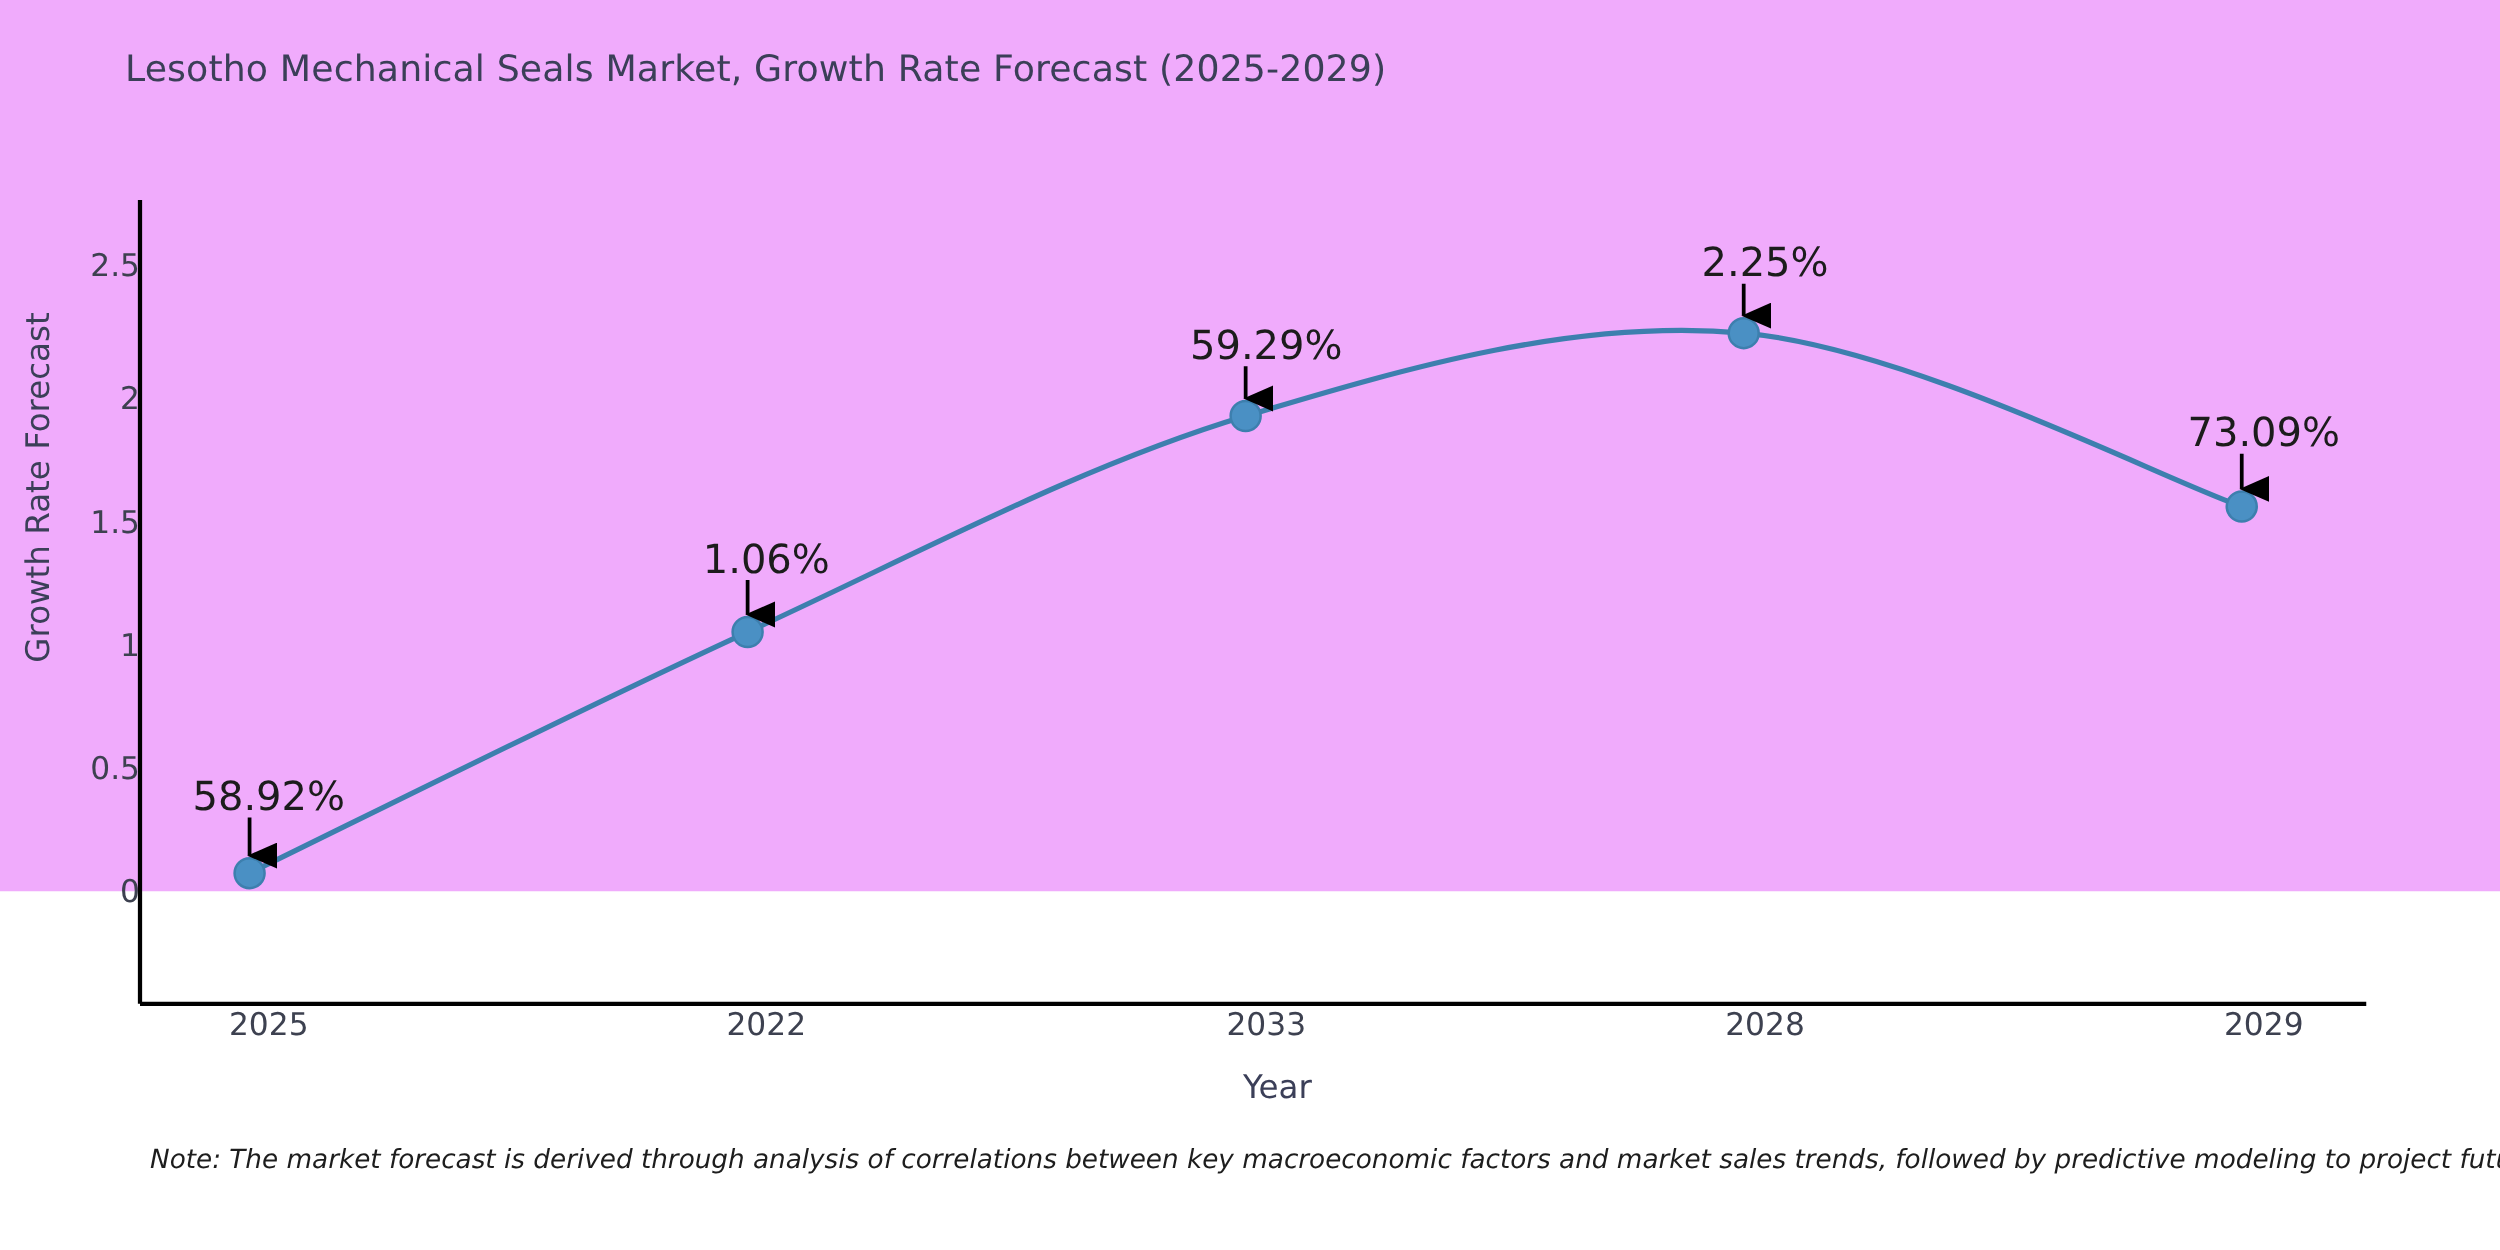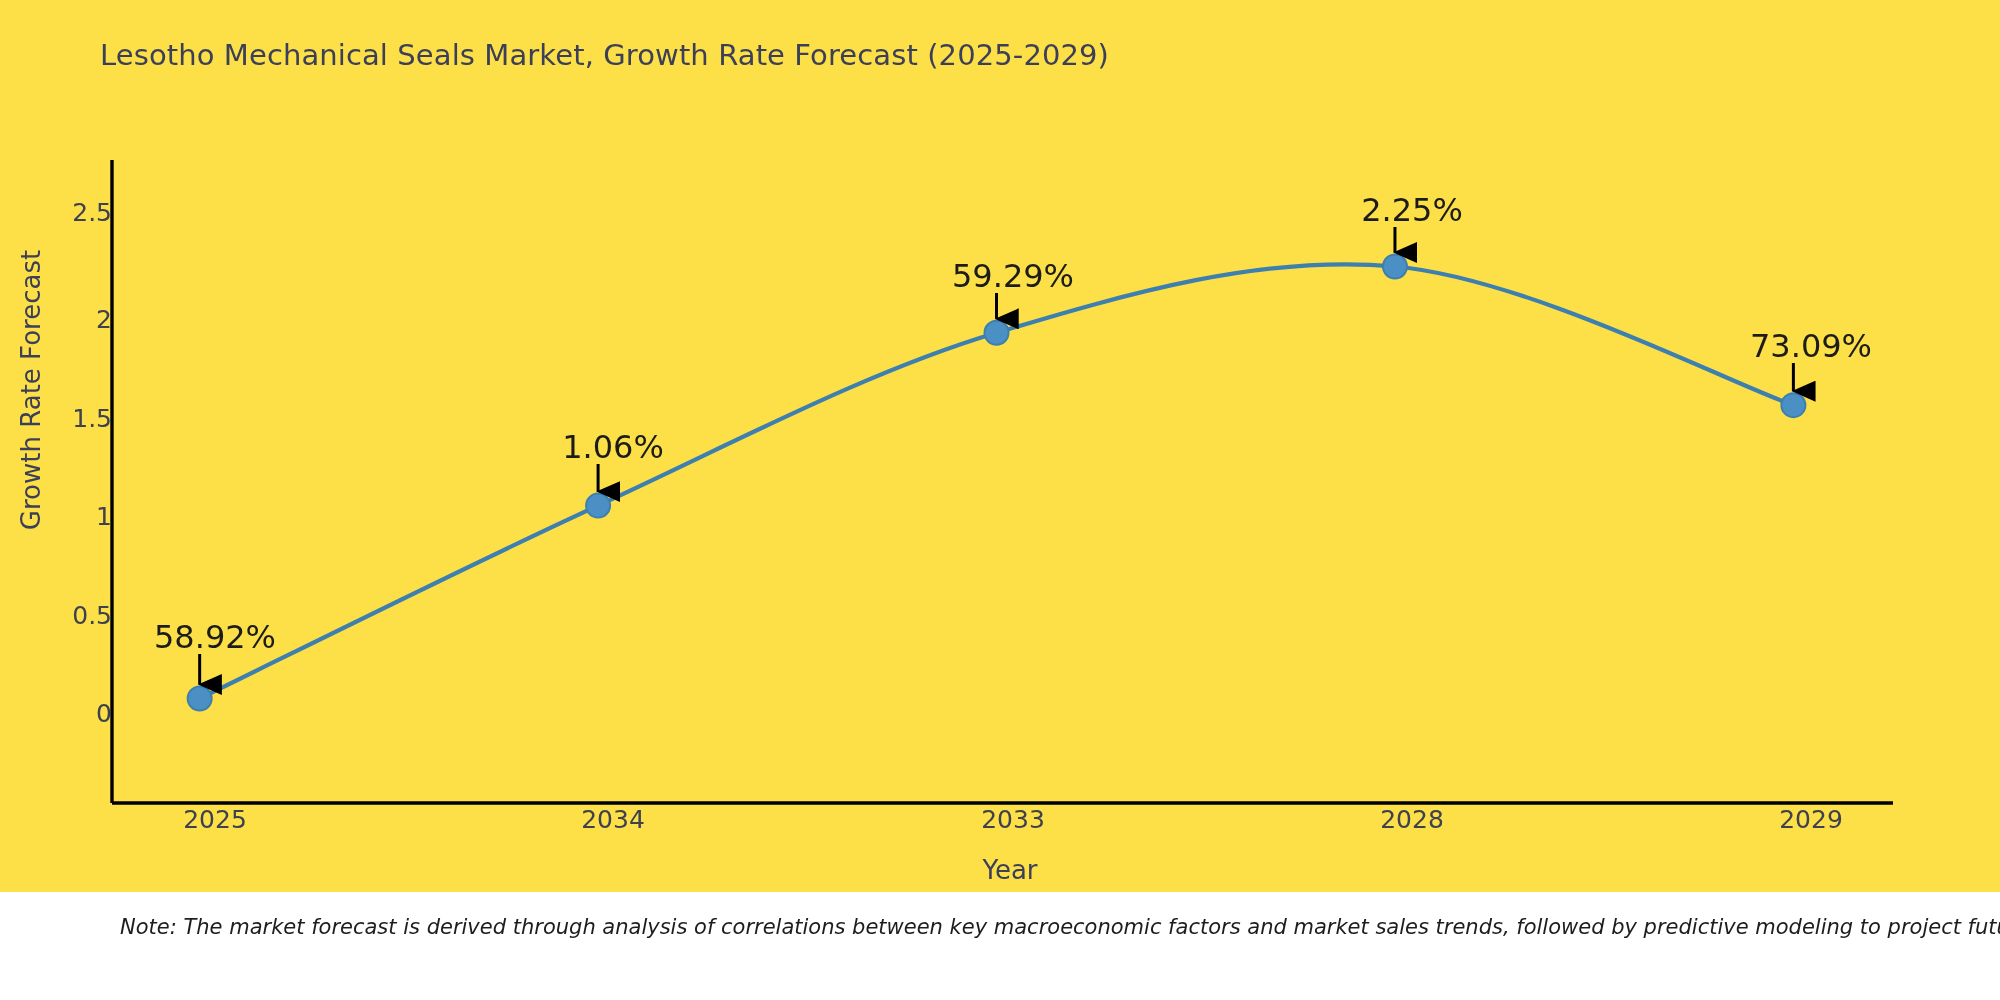--- a/index.html
+++ b/index.html
@@ -10,22 +10,22 @@
   body {
     width: 2000px;
     height: 1000px;
     overflow: hidden;
     font-family: "DejaVu Sans", sans-serif;
     -webkit-font-smoothing: antialiased;
   }
   #figure {
     position: relative;
     width: 2000px;
-    height: 892px;
-    background: #fde047;
+    height: 713px;
+    background: #f0abfc;
   }
 
   
   #chart-title {
     position: absolute;
     left: 100px;
     top: 38px;
     font-size: 29px;
     color: #3b3f58;
     letter-spacing: 0.1px;
@@ -44,21 +44,21 @@
     transform-origin: 0 0;
     translate: 14px 700px;
     font-size: 26px;
     color: #3b3f58;
     text-align: center;
     white-space: nowrap;
     line-height: 34px;
   }
   #x-axis-title {
     position: absolute;
-    left: 120px;
+    left: 132px;
     top: 855px;
     width: 1780px;
     text-align: center;
     font-size: 26px;
     color: #3b3f58;
   }
 
   
   .ytick {
     position: absolute;
@@ -122,21 +122,21 @@
   <div id="x-axis-title">Year</div>
 
   <div class="ytick" style="top:713px">0</div>
   <div class="ytick" style="top:615px">0.5</div>
   <div class="ytick" style="top:516px">1</div>
   <div class="ytick" style="top:418px">1.5</div>
   <div class="ytick" style="top:319px">2</div>
   <div class="ytick" style="top:212px">2.5</div>
 
   <div class="xtick" style="left:215px">2025</div>
-  <div class="xtick" style="left:613px">2034</div>
+  <div class="xtick" style="left:613px">2022</div>
   <div class="xtick" style="left:1013px">2033</div>
   <div class="xtick" style="left:1412px">2028</div>
   <div class="xtick" style="left:1811px">2029</div>
 
   <svg id="plot-svg" width="2000" height="1000">
 
     <line id="spine-left" x1="112" y1="160" x2="112" y2="803" stroke="#000000" stroke-width="3.4"></line>
 
     <line id="spine-bottom" x1="112" y1="803" x2="1893" y2="803" stroke="#000000" stroke-width="3.4"></line>
 

